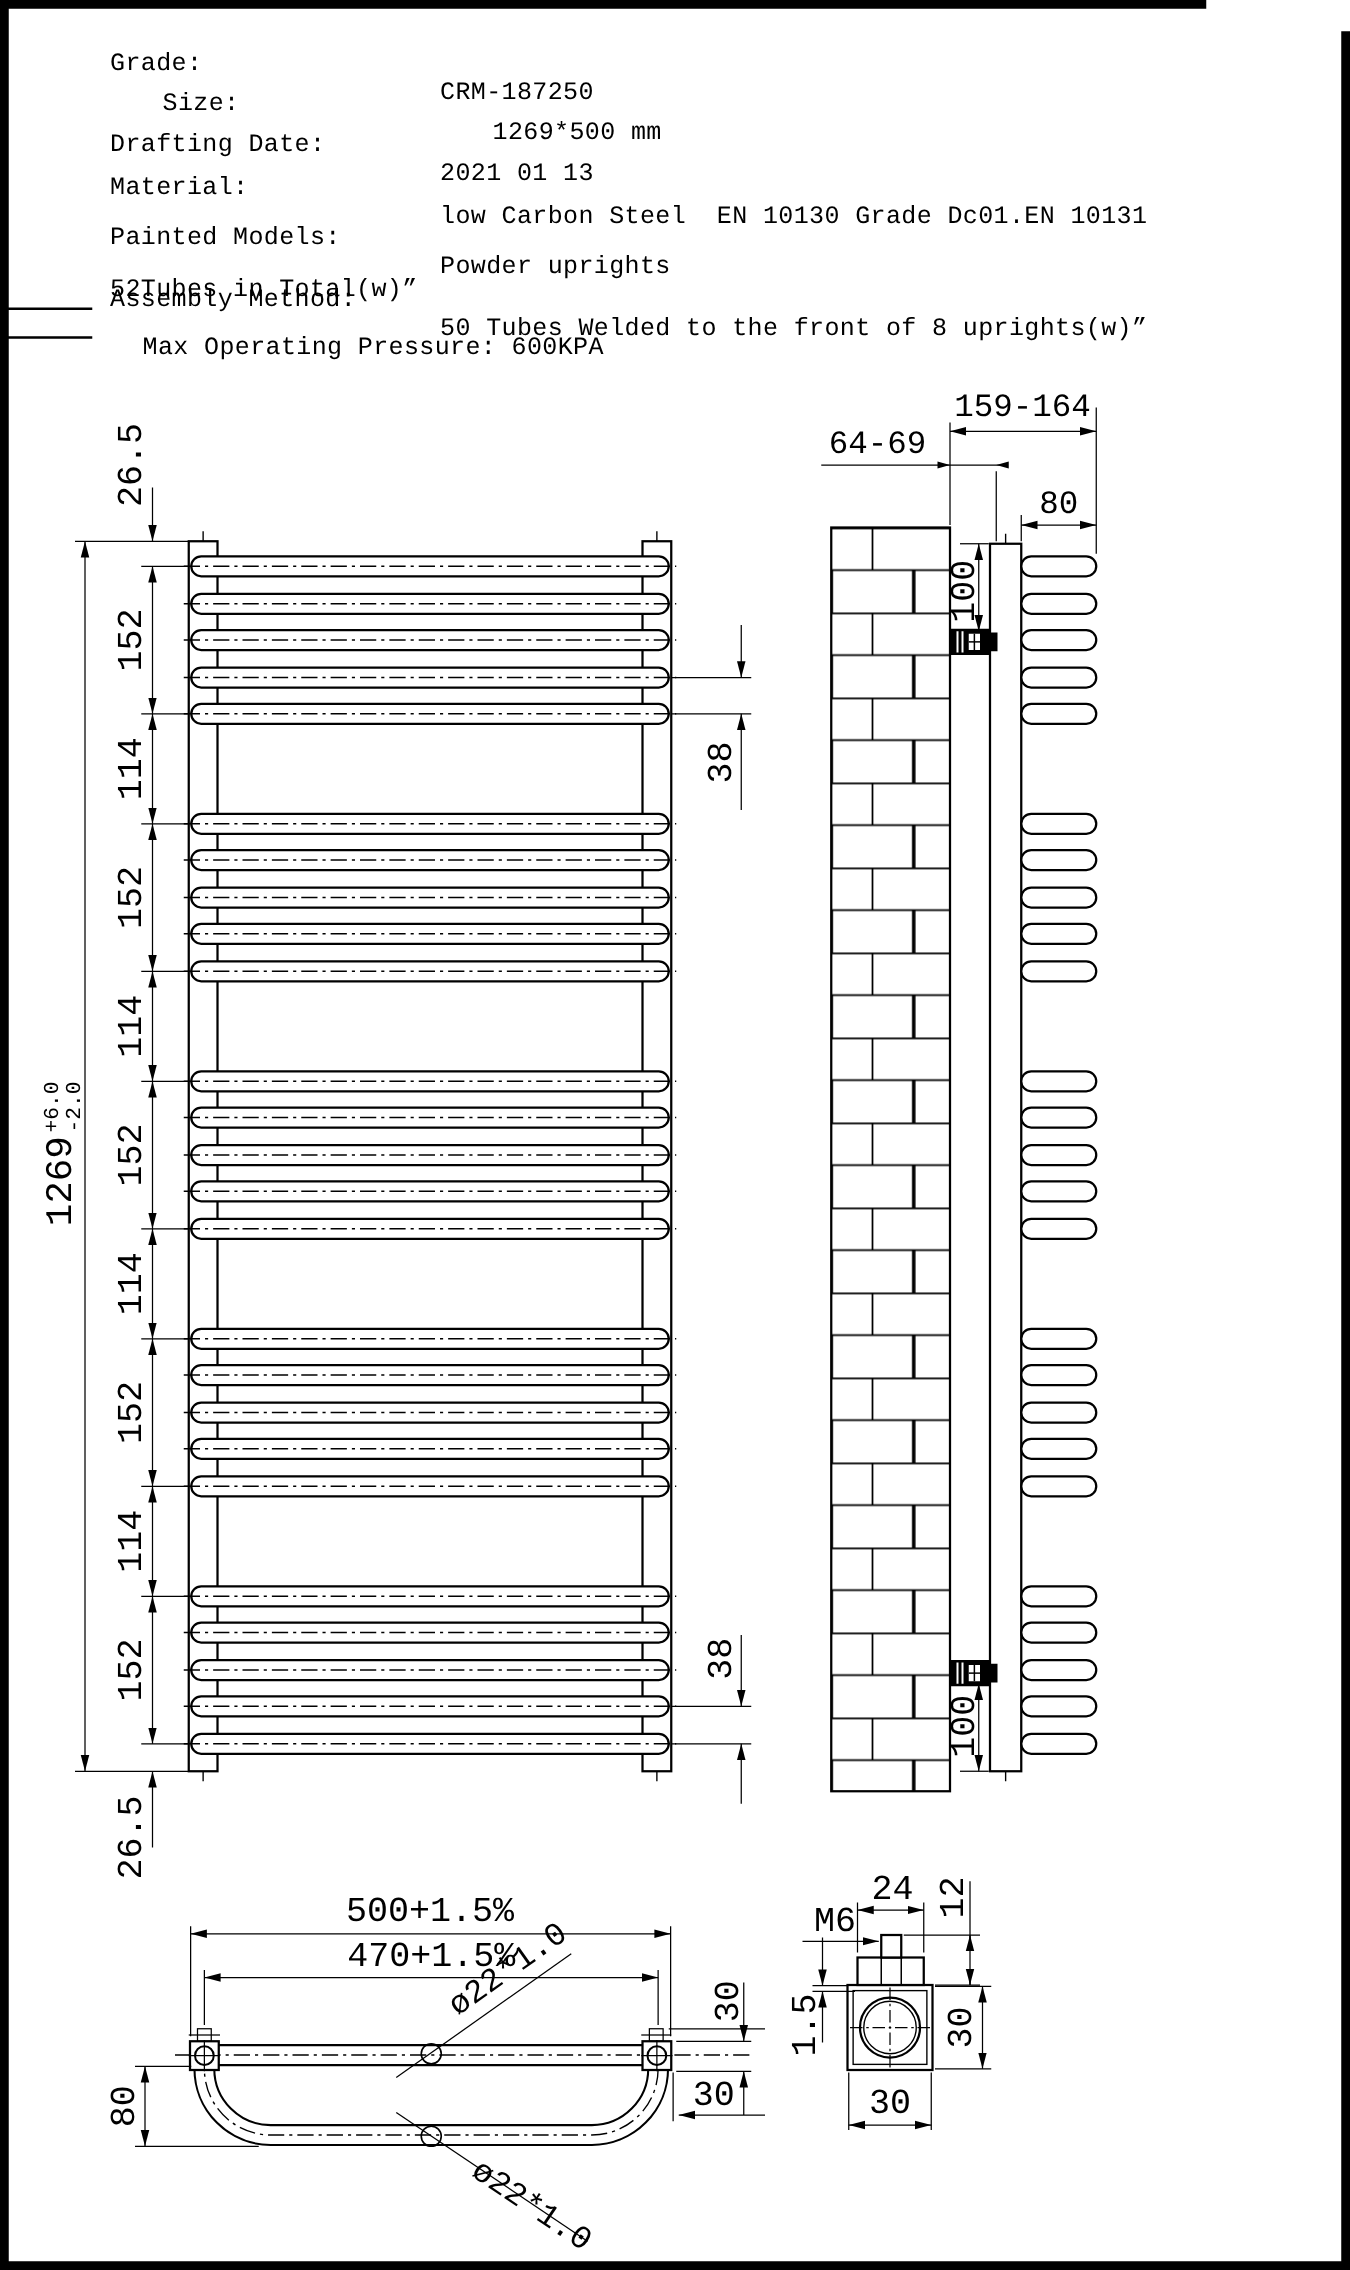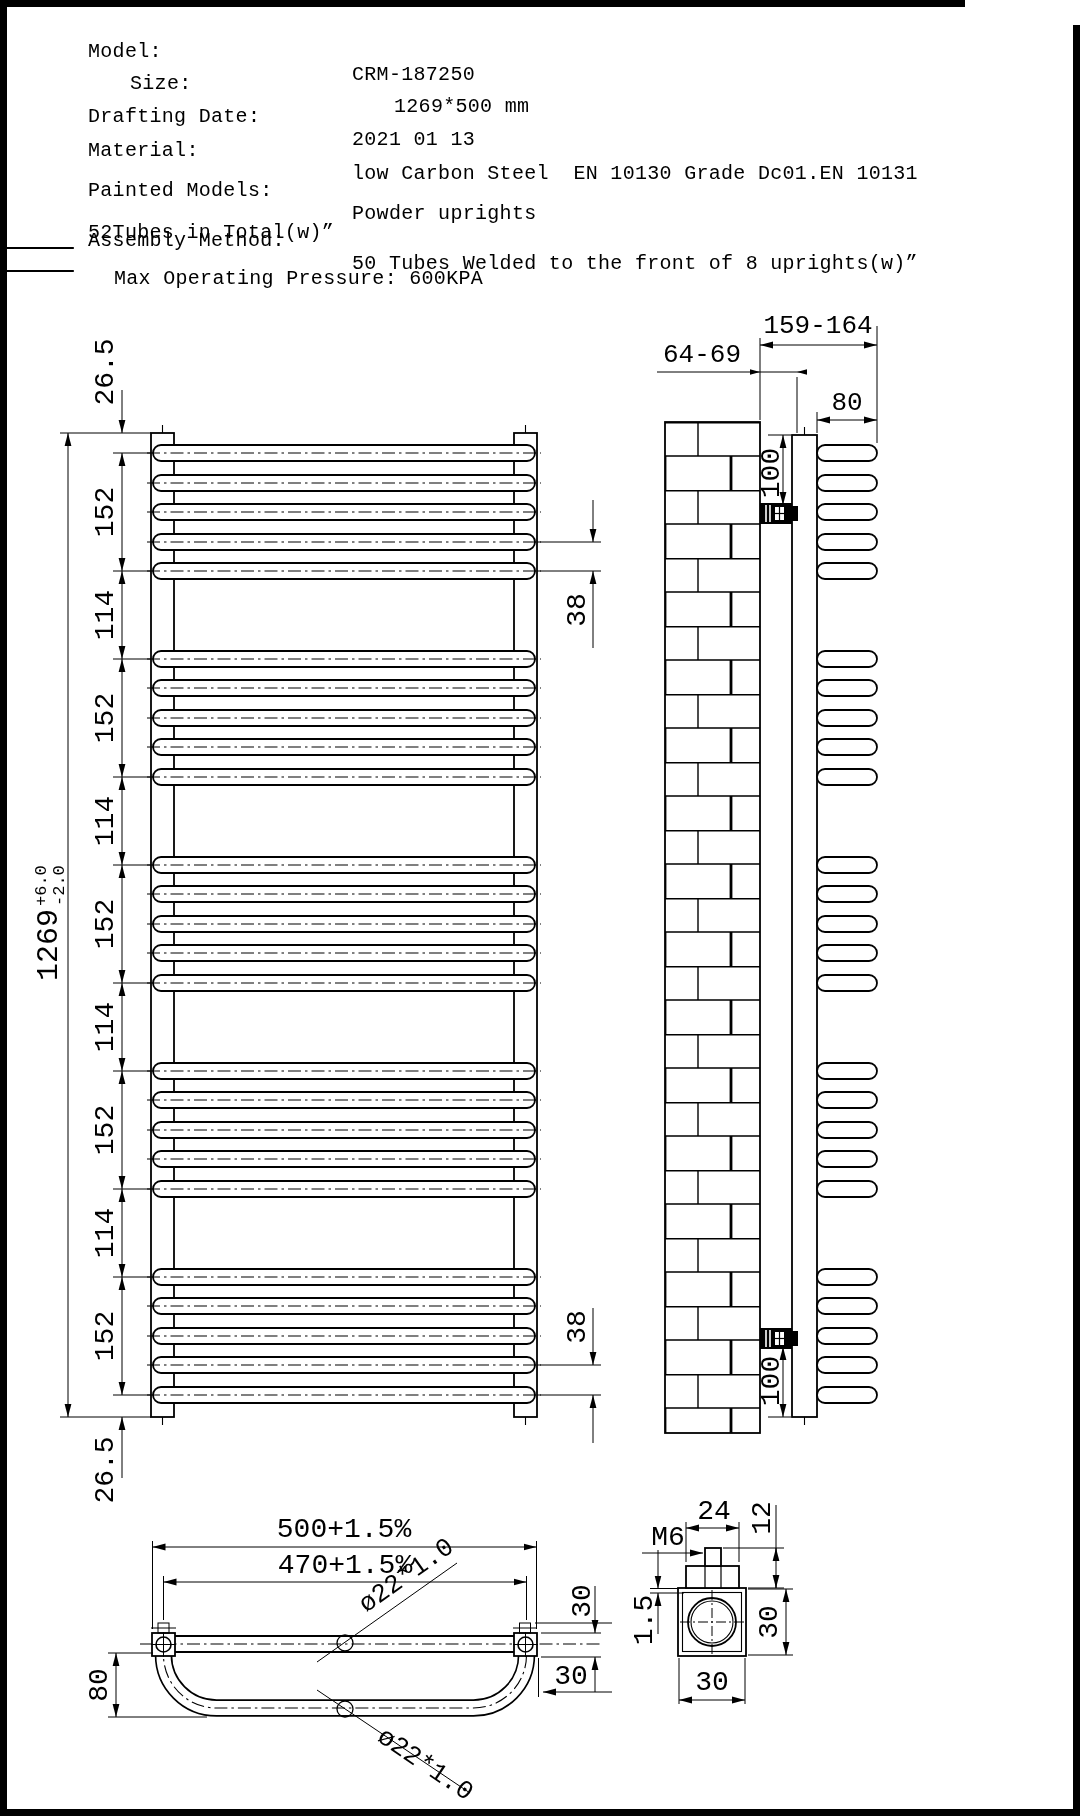--- a/index.html
+++ b/index.html
@@ -27,21 +27,21 @@
 
 <div id="canvas">
 
   <div class="border" style="left:0;top:0;width:7px;height:1816px;"></div>
   <div class="border" style="left:0;top:0;width:965px;height:7px;"></div>
   <div class="border" style="left:1073px;top:25px;width:7px;height:1791px;"></div>
   <div class="border" style="left:0;top:1809px;width:1080px;height:7px;"></div>
 
   <div>
     <div class="hdr-row" style="top:17px;">
-      <span class="hdr-label">Model:</span>
+      <span class="hdr-label">Grade:</span>
       <span class="hdr-value">CRM-187250</span></div>
     <div class="hdr-row" style="top:49px;margin-left:42px;">
       <span class="hdr-label">Size:</span>
       <span class="hdr-value">1269*500 mm</span></div>
     <div class="hdr-row" style="top:82px;">
       <span class="hdr-label">Drafting Date:</span>
       <span class="hdr-value">2021 01 13</span></div>
     <div class="hdr-row" style="top:116px;">
       <span class="hdr-label">Material:</span>
       <span class="hdr-value">low Carbon Steel  EN 10130 Grade Dc01.EN 10131</span></div>

